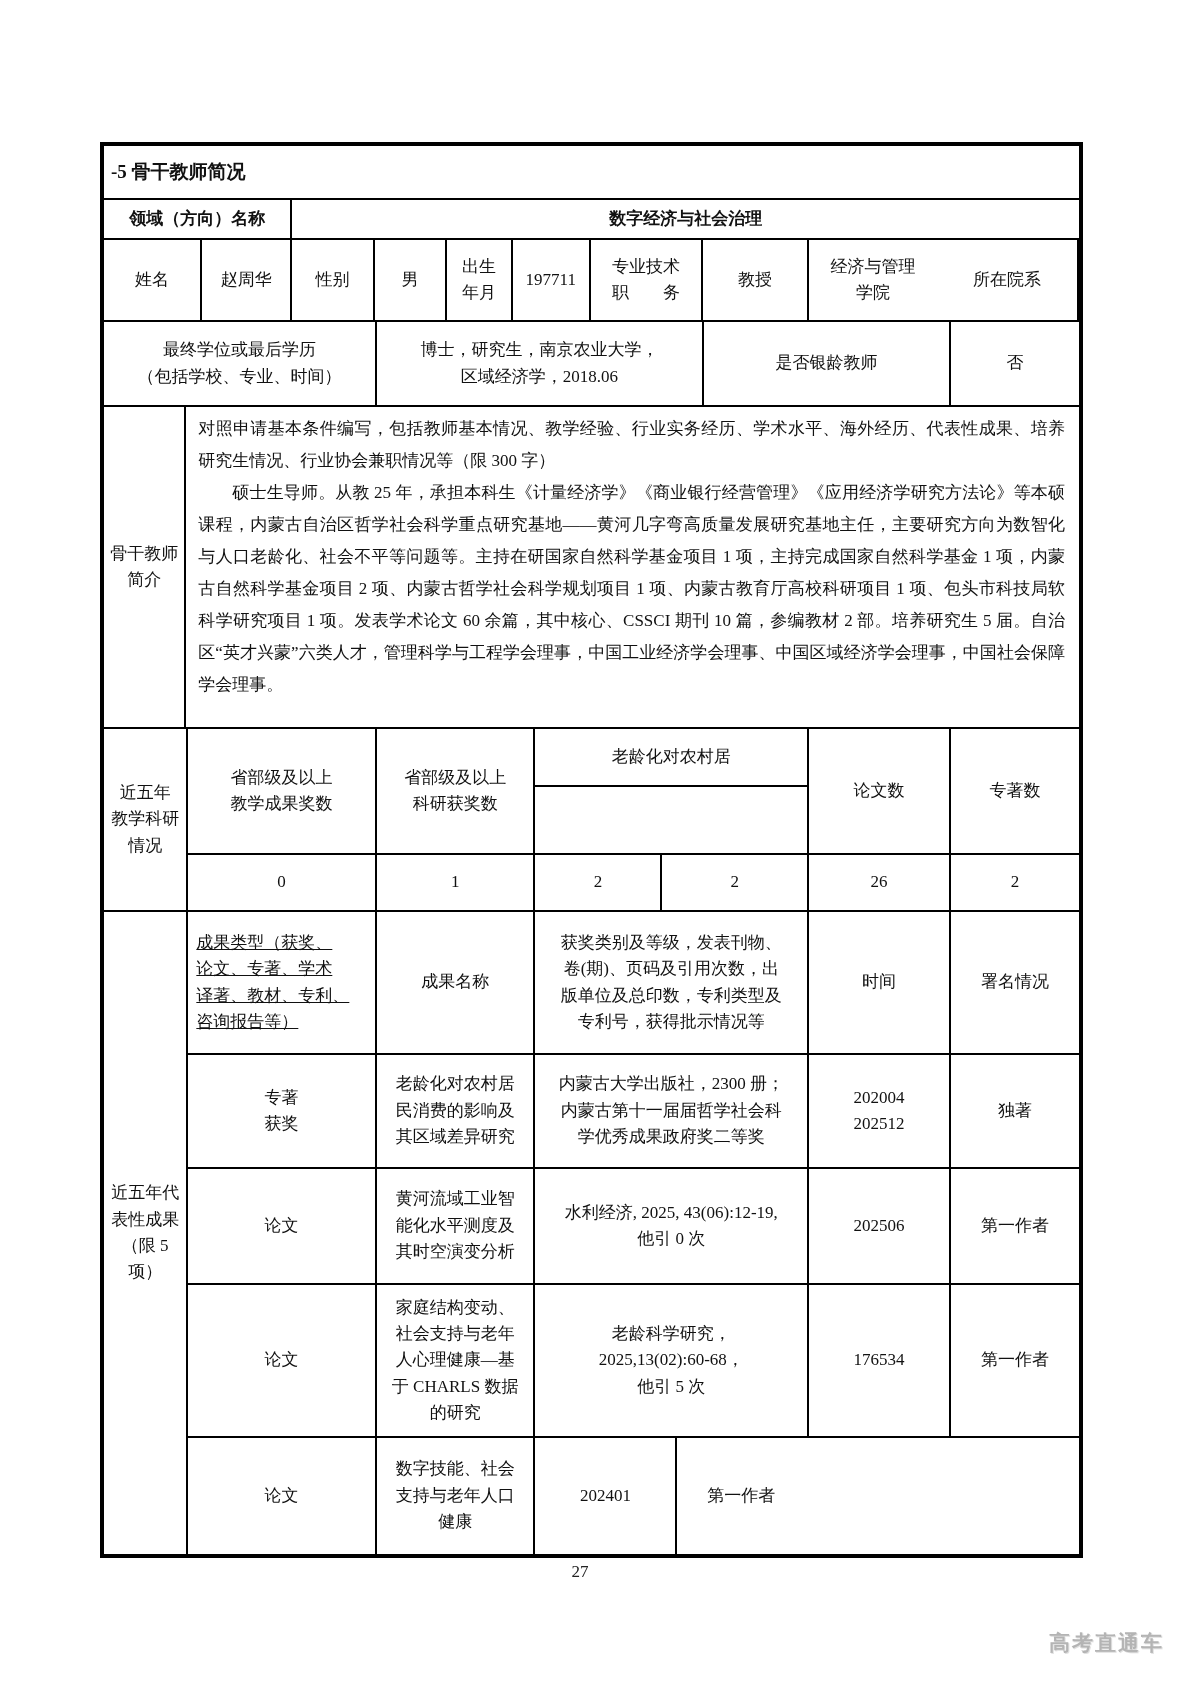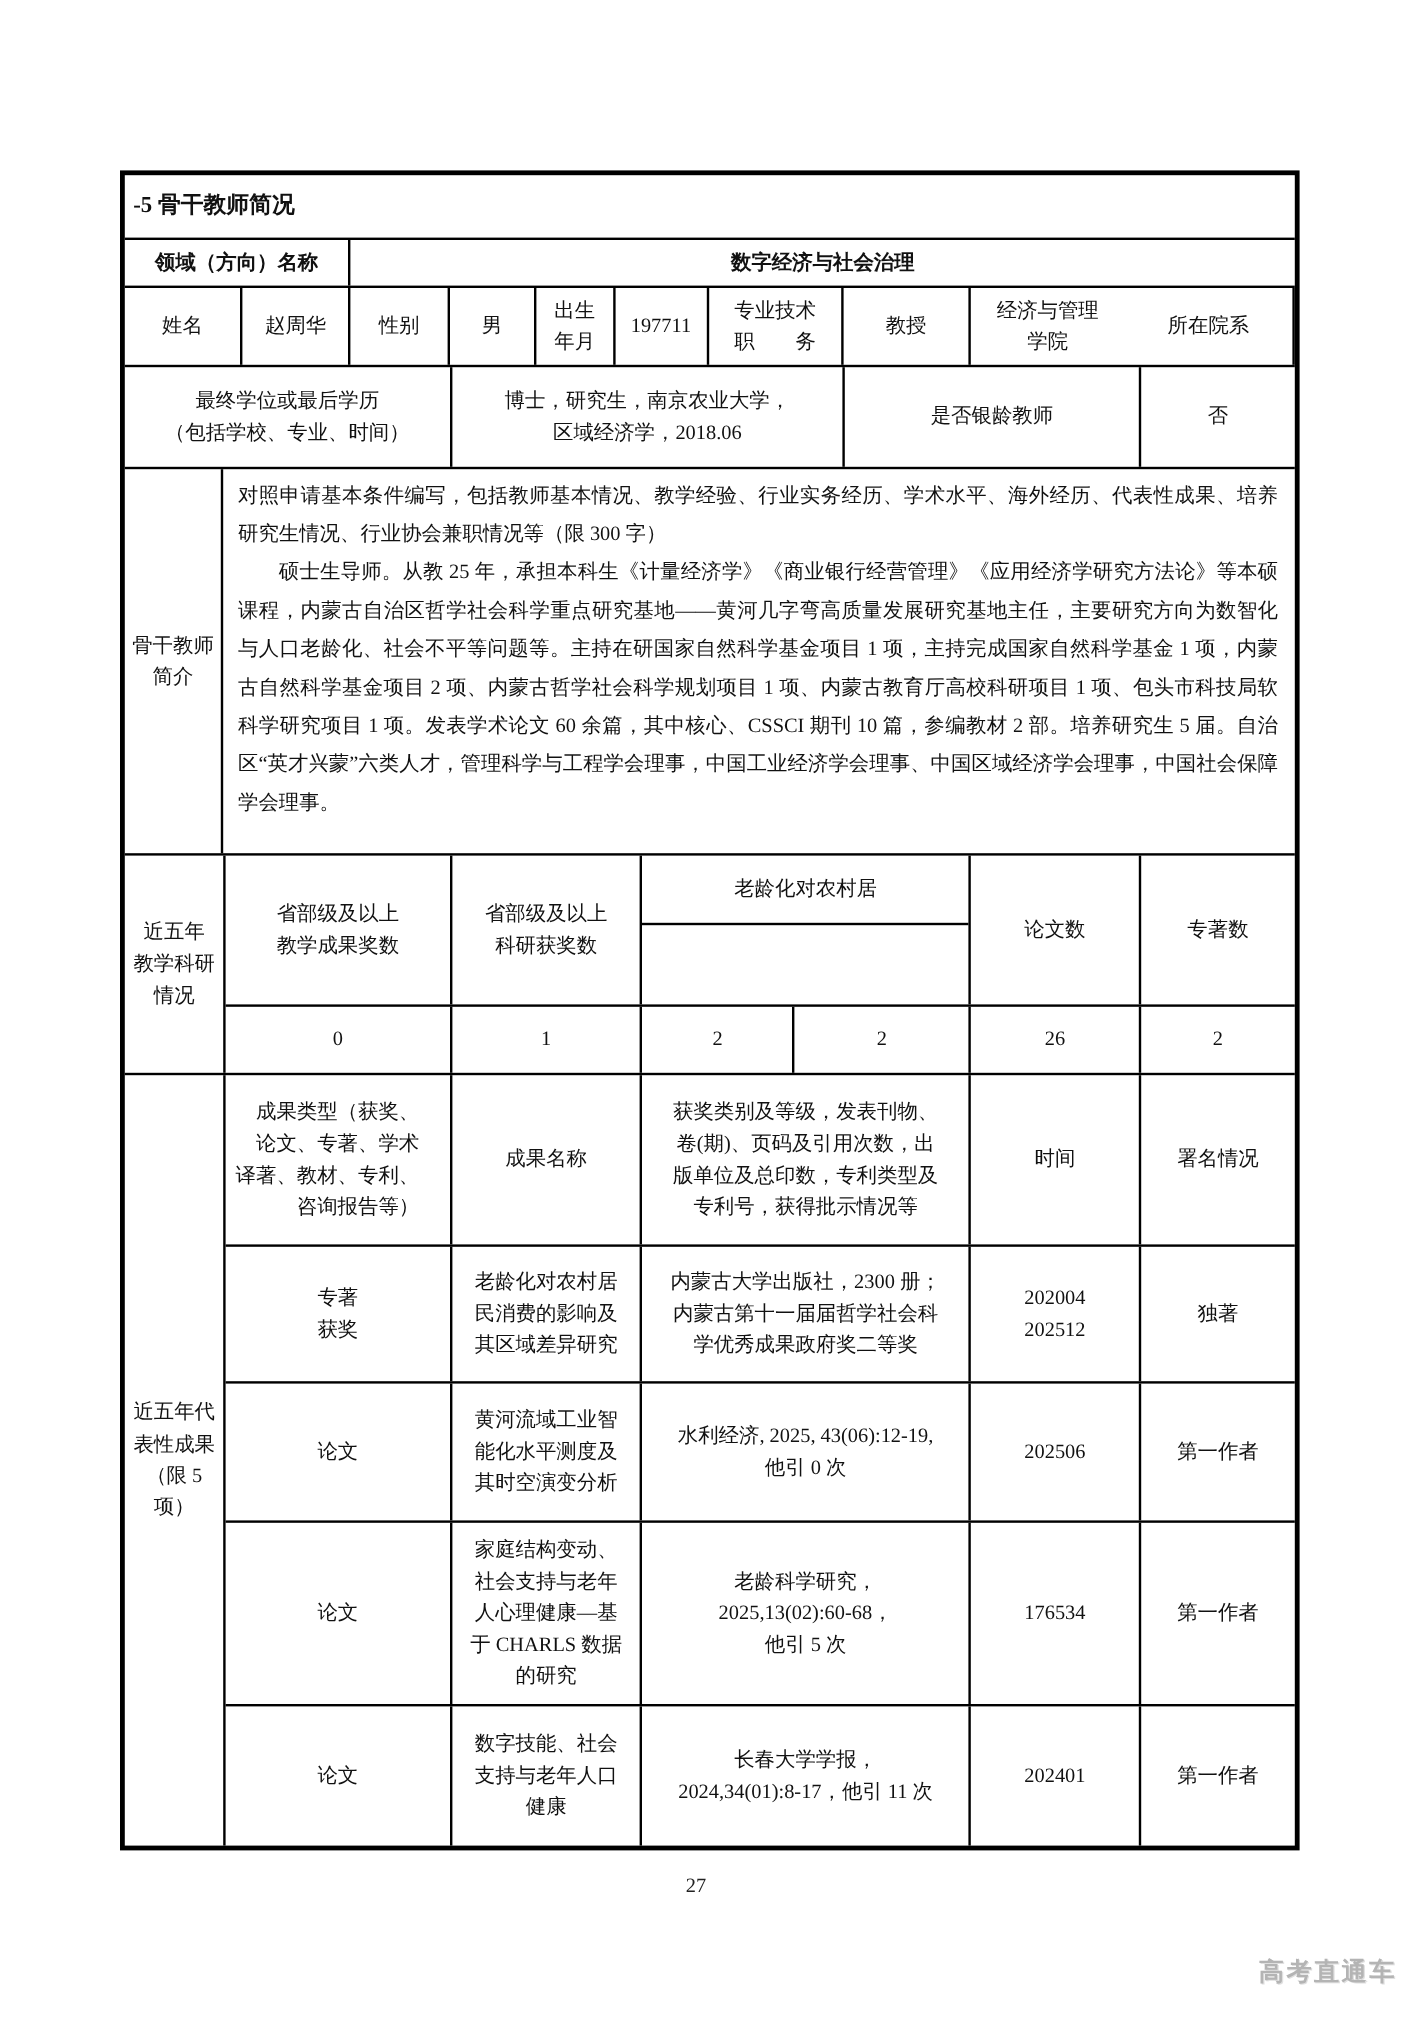--- a/index.html
+++ b/index.html
@@ -38,21 +38,21 @@
   }
   .intro-content{
     display:block;
     text-align:justify;
     padding:6px 14px 20px 12px;
     font-size:17px;line-height:32px;
     white-space:normal;
   }
   .intro-content p{margin:0;}
   .intro-content .indent{text-indent:2em;}
-  .left-text{justify-content:flex-start;text-align:right;padding-left:8px;}
+  .left-text{justify-content:flex-start;text-align:left;padding-left:8px;text-decoration:underline;}
   .col{display:flex;flex-direction:column;box-sizing:border-box;}
   .page-number{
     position:absolute;top:1562px;left:0;right:30px;
     text-align:center;font-size:17px;color:#222;
   }
   .watermark{
     position:absolute;top:1629px;right:26px;
     font-family:"Liberation Sans","DejaVu Sans",sans-serif;
     font-size:21px;font-weight:bold;color:#b4b4b4;
     letter-spacing:2px;
@@ -66,21 +66,21 @@
 
   <div class="tr bb" style="height:54px">
     <div class="cell title-cell" style="width:100%">-5  骨干教师简况</div>
   </div>
 
   <div class="tr bb" style="height:40px">
     <div class="cell br bold" style="width:19.33%">领域（方向）名称</div>
     <div class="cell bold" style="width:80.67%">数字经济与社会治理</div>
   </div>
 
-  <div class="tr bb" style="height:66px">
+  <div class="tr bb" style="height:82px">
     <div class="cell br" style="width:10.07%">姓名</div>
     <div class="cell br" style="width:9.26%">赵周华</div>
     <div class="cell br" style="width:8.44%">性别</div>
     <div class="cell br" style="width:7.43%">男</div>
     <div class="cell br" style="width:6.71%">出生
 年月</div>
     <div class="cell br" style="width:8.04%">197711</div>
     <div class="cell br" style="width:11.49%">专业技术
 职　　务</div>
     <div class="cell br" style="width:10.89%">教授</div>
@@ -193,22 +193,20 @@
 他引 5 次</div>
         <div class="cell br" style="width:15.92%">176534</div>
         <div class="cell" style="width:14.37%">第一作者</div>
       </div>
 
       <div class="tr" style="height:116px">
         <div class="cell br" style="width:21.16%">论文</div>
         <div class="cell br" style="width:17.82%">数字技能、社会
 支持与老年人口
 健康</div>
-        <div class="cell br" style="width:30.73%">长春大学学报，
-2024,34(01):8-17，他引 11 次</div>
         <div class="cell br" style="width:15.92%">202401</div>
         <div class="cell" style="width:14.37%">第一作者</div>
       </div>
 
     </div>
   </div>
 
 </div>
 
 <div class="page-number">27</div>

